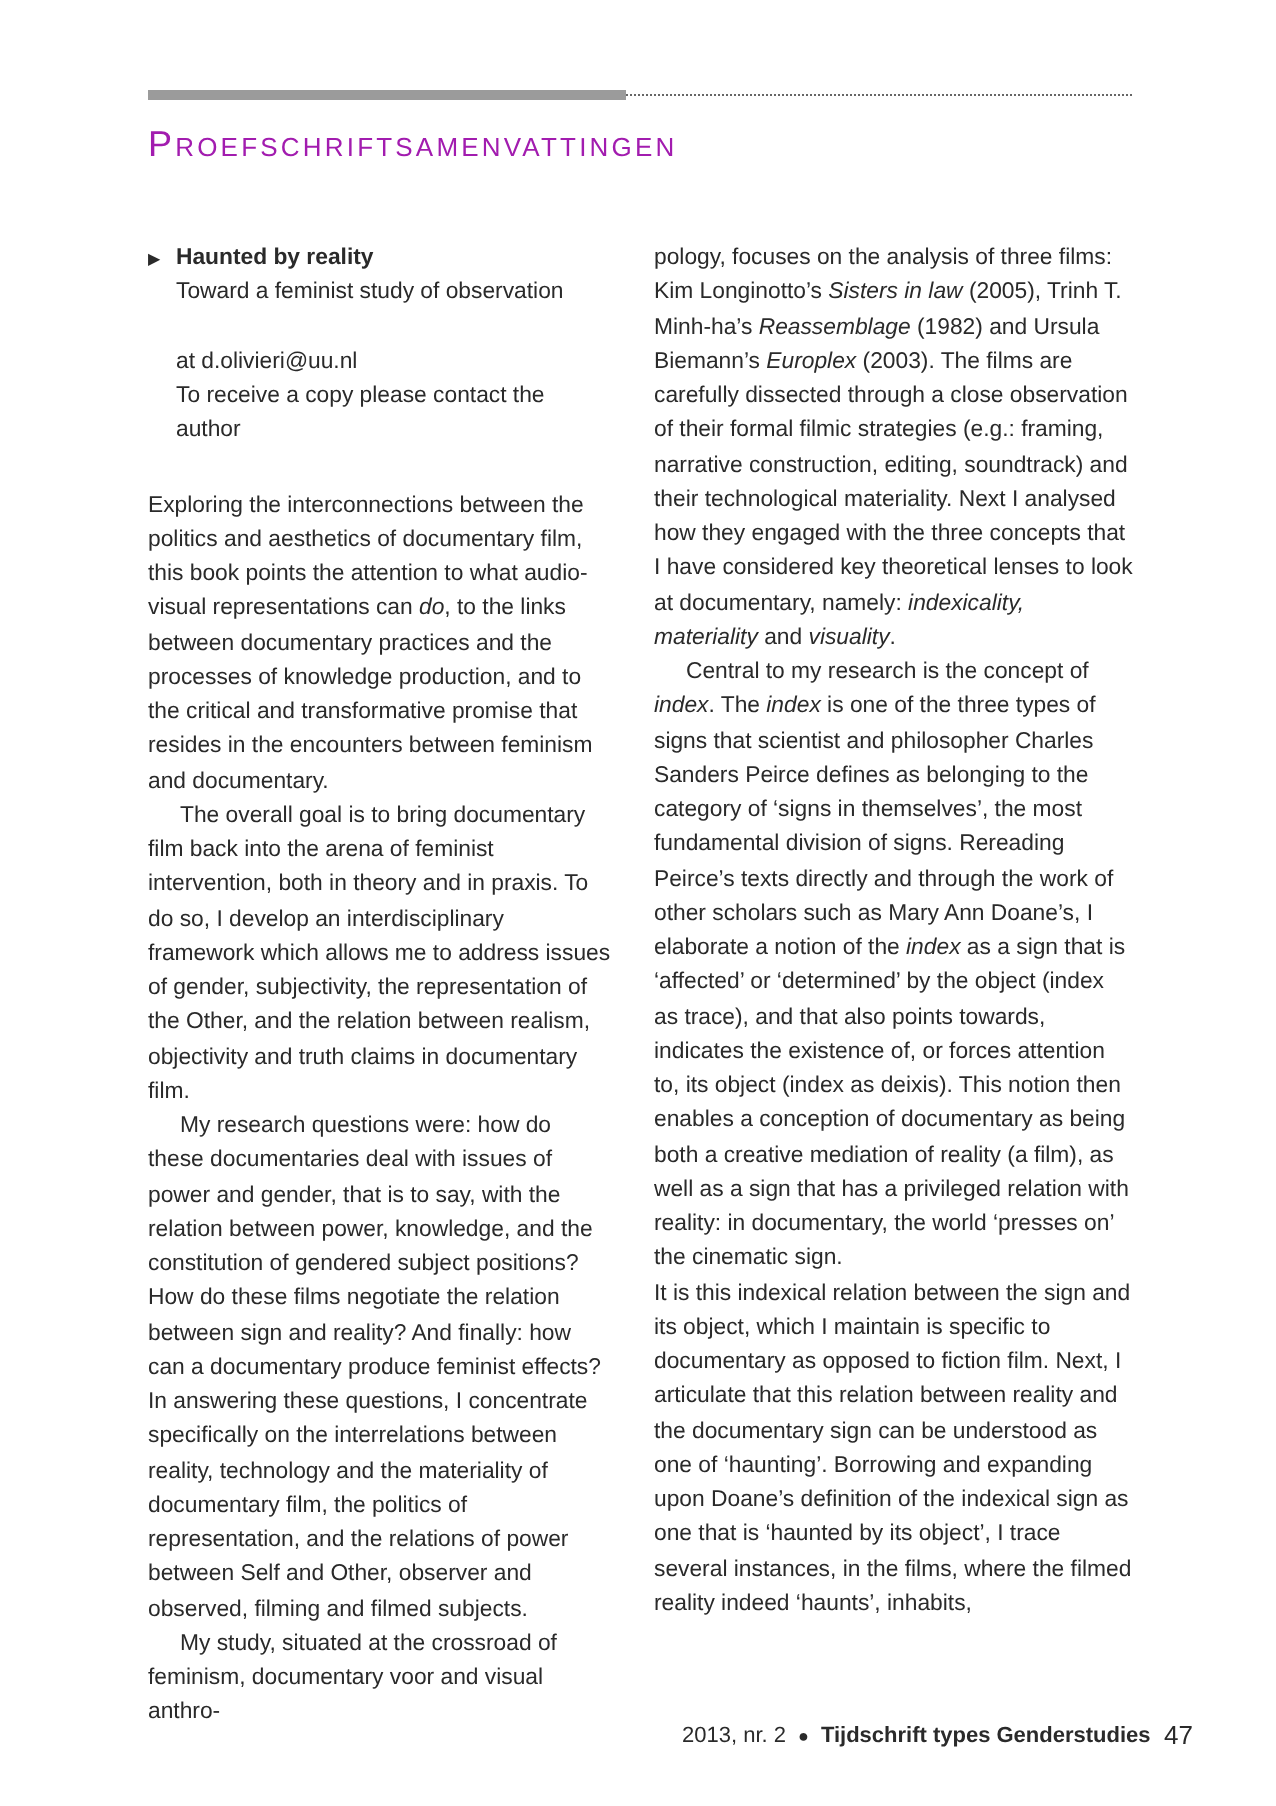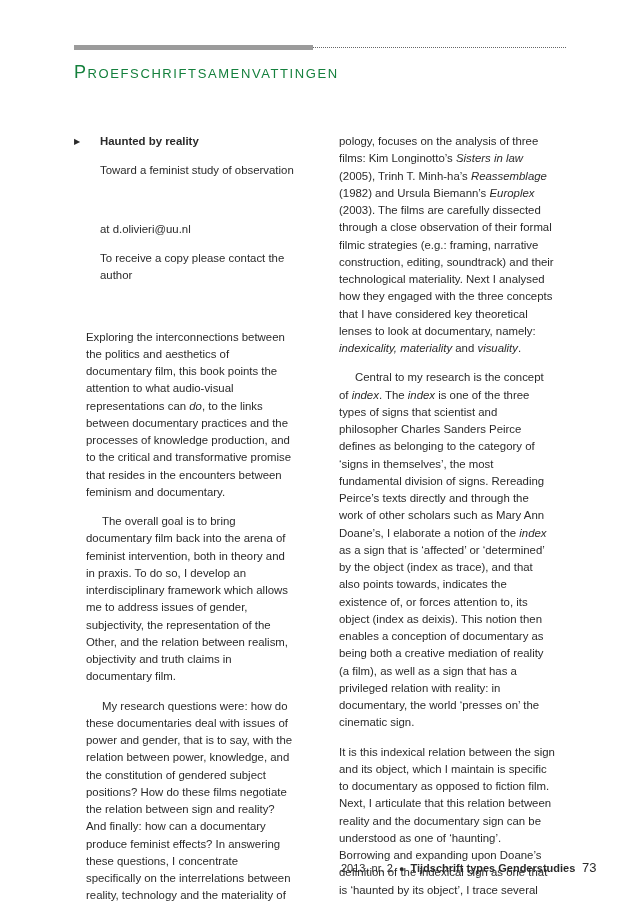--- a/index.html
+++ b/index.html
@@ -2,26 +2,26 @@
 <html><head>
 <meta charset="utf-8">
 <style>
   html, body { margin: 0; padding: 0; background: #ffffff; }
   body { width: 638px; height: 903px; position: relative; overflow: hidden;
          font-family: "Liberation Sans", "DejaVu Sans", sans-serif; color: #2a2a2a; }
   .rule-bar { position: absolute; left: 74px; top: 45px; width: 239px; height: 5px; background: #9b9b9b; }
   .rule-dots { position: absolute; left: 313px; top: 47px; width: 253px; height: 0;
                border-top: 1px dotted #666; }
   .section-title { position: absolute; left: 74px; top: 62px; font-size: 18px;
-                   letter-spacing: 1.6px; font-variant: small-caps; color: #15803d;
+                   letter-spacing: 1.6px; font-variant: small-caps; color: #a21caf;
                    font-family: "Liberation Sans", sans-serif; margin: 0; font-weight: normal; }
   .col { position: absolute; top: 121px; width: 232px; font-size: 11.4px; line-height: 17.25px; }
   .col-left { left: 74px; }
   .col-right { left: 327px; width: 240px; }
-  .col p { margin: 12px; }
+  .col p { margin: 0; }
   .indent { text-indent: 16px; }
   .entry { position: relative; padding-left: 14px; }
   .bullet { position: absolute; left: 0; top: 0; font-size: 8px; line-height: 17.25px; }
   .entry-title { font-weight: bold; }
   .gap { height: 17.25px; }
   .gap2 { height: 20px; }
   em { }
   .footer { position: absolute; top: 862px; left: 341px; font-size: 11px; white-space: nowrap; }
   .footer .journal { font-weight: bold; }
   .footer .dot { font-size: 9px; margin: 0 6px; }
@@ -52,13 +52,13 @@
 
 <div class="col col-right" style="top:121px;">
   <p id="p4right"><span>pology, focuses on the analysis of three films: Kim Longinotto’s </span><em>Sisters in law</em><span> (2005), Trinh T. Minh-ha’s </span><em>Reassemblage</em><span> (1982) and Ursula Biemann’s </span><em>Europlex</em><span> (2003). The films are carefully dissected through a close observation of their formal filmic strategies (e.g.: framing, narrative construction, editing, soundtrack) and their technological materiality. Next I analysed how they engaged with the three concepts that I have considered key theoretical lenses to look at documentary, namely: </span><em>indexicality, materiality</em><span> and </span><em>visuality</em><span>.</span></p>
   <p class="indent"><span>Central to my research is the concept of </span><em>index</em><span>. The </span><em>index</em><span> is one of the three types of signs that scientist and philosopher Charles Sanders Peirce defines as belonging to the category of ‘signs in themselves’, the most fundamental division of signs. Rereading Peirce’s texts directly and through the work of other scholars such as Mary Ann Doane’s, I elaborate a notion of the </span><em>index</em><span> as a sign that is ‘affected’ or ‘determined’ by the object (index as trace), and that also points towards, indicates the existence of, or forces attention to, its object (index as deixis). This notion then enables a conception of documentary as being both a creative mediation of reality (a film), as well as a sign that has a privileged relation with reality: in documentary, the world ‘presses on’ the cinematic sign.</span></p>
   <p>It is this indexical relation between the sign and its object, which I maintain is specific to documentary as opposed to fiction film. Next, I articulate that this relation between reality and the documentary sign can be understood as one of ‘haunting’. Borrowing and expanding upon Doane’s definition of the indexical sign as one that is ‘haunted by its object’, I trace several instances, in the films, where the filmed reality indeed ‘haunts’, inhabits,</p>
 </div>
 
 <div class="footer">
   <span>2013, nr. 2</span><span class="dot">●</span><span class="journal">Tijdschrift types Genderstudies</span>
 </div>
-<div class="page-num">73</div>
+<div class="page-num">47</div>
 
 </body></html>

